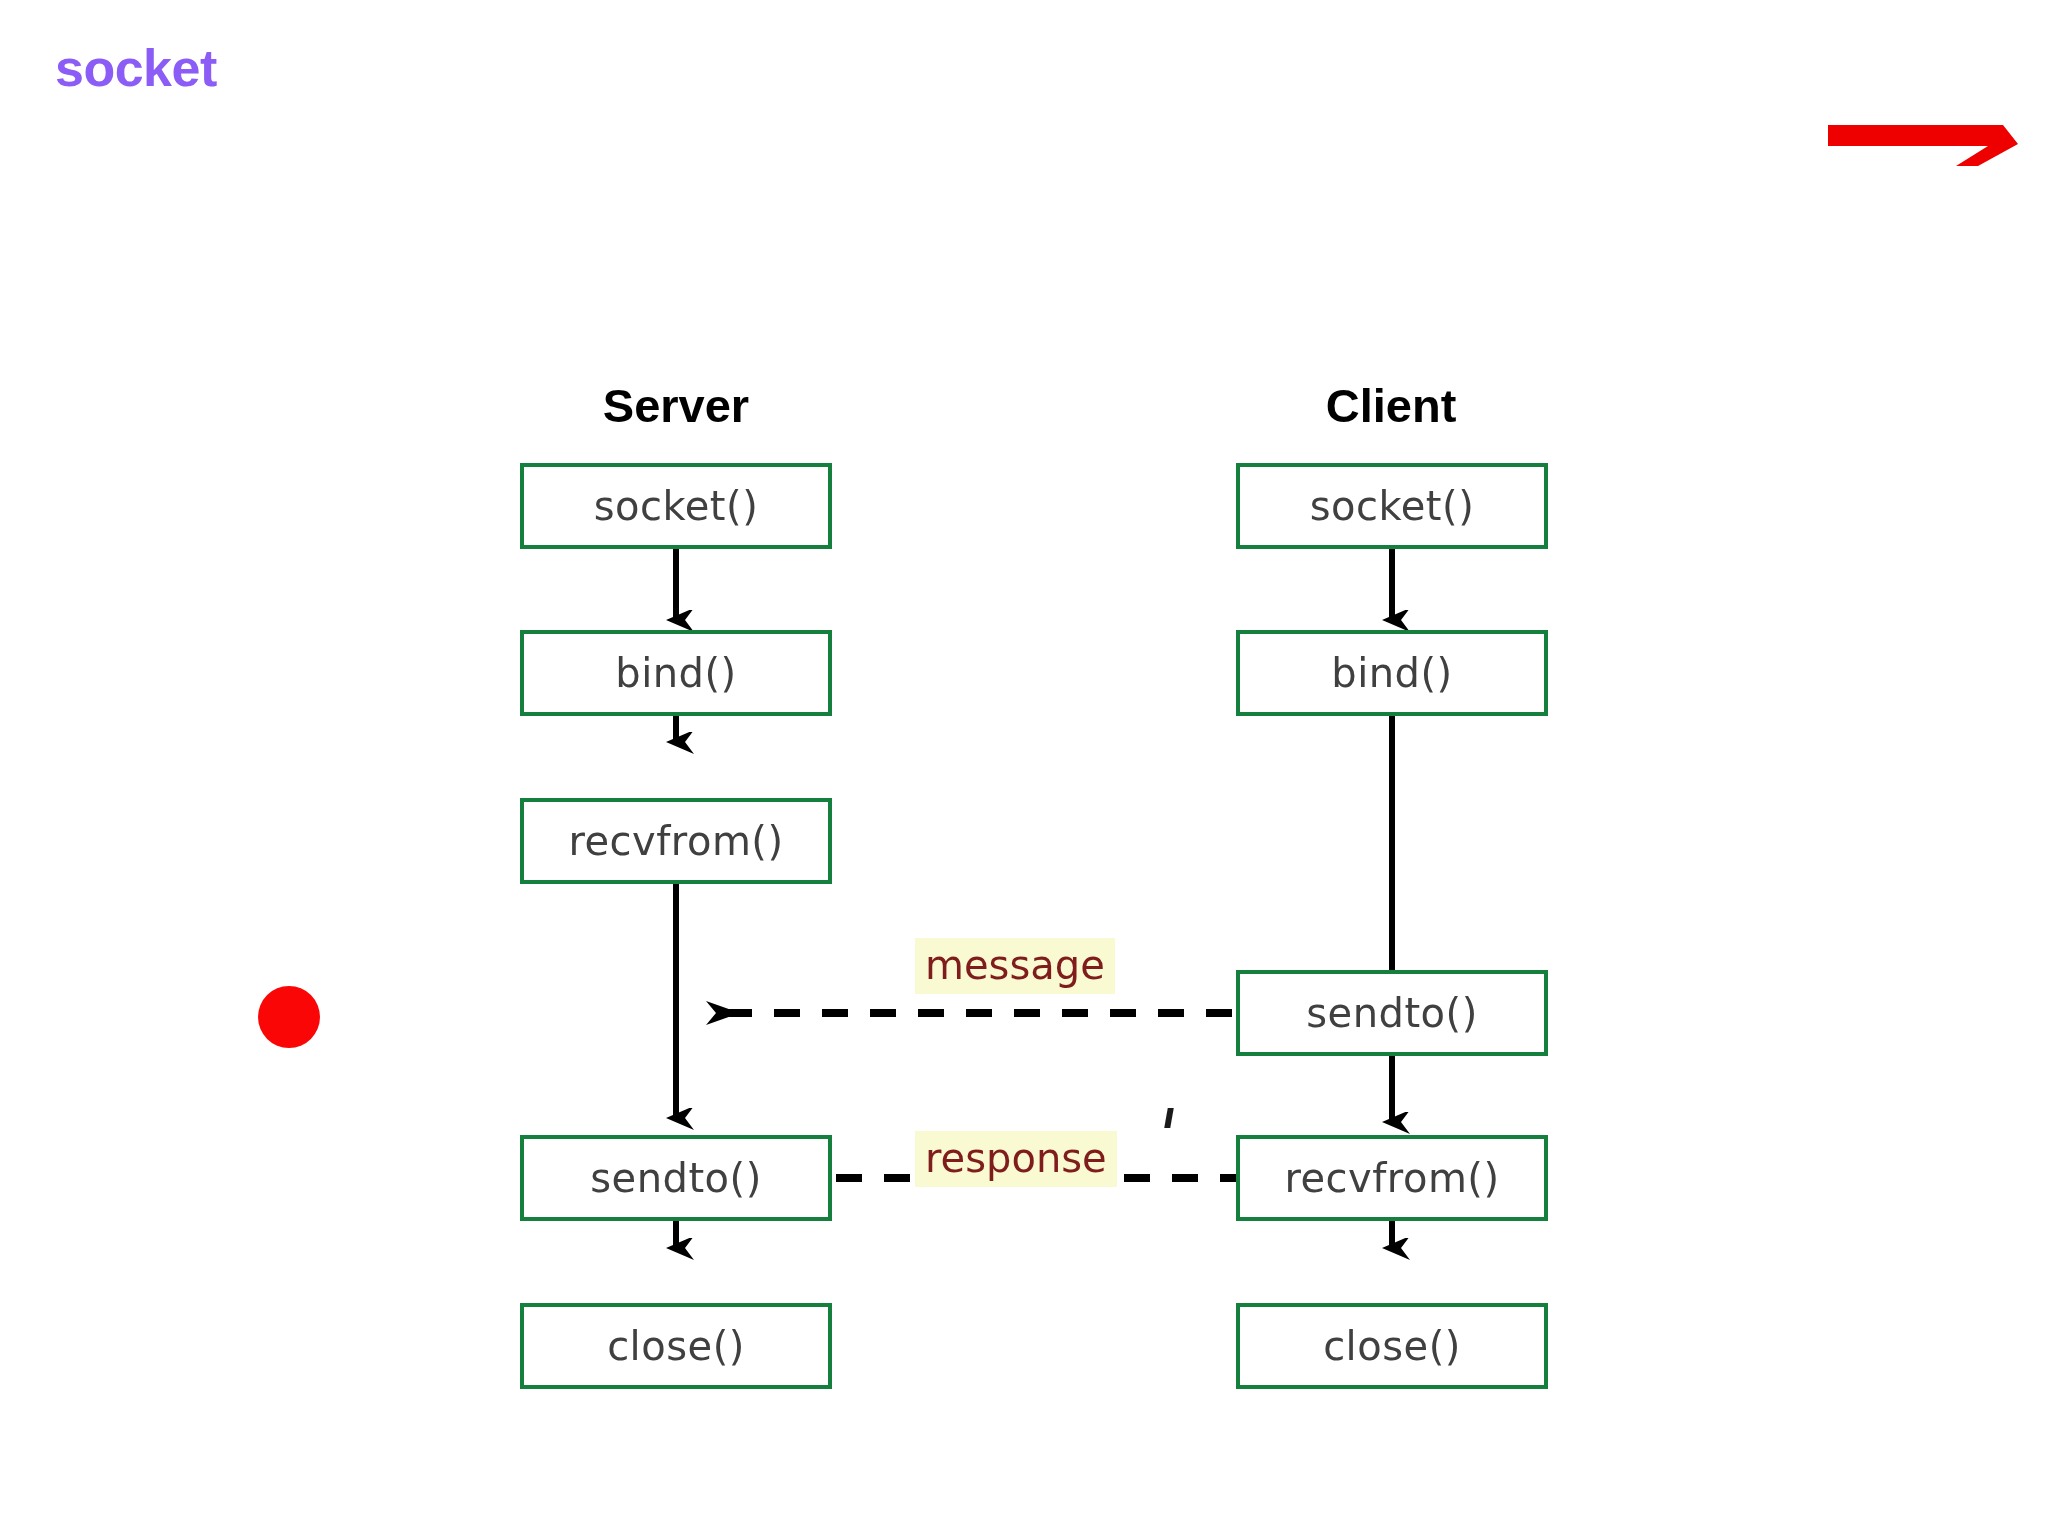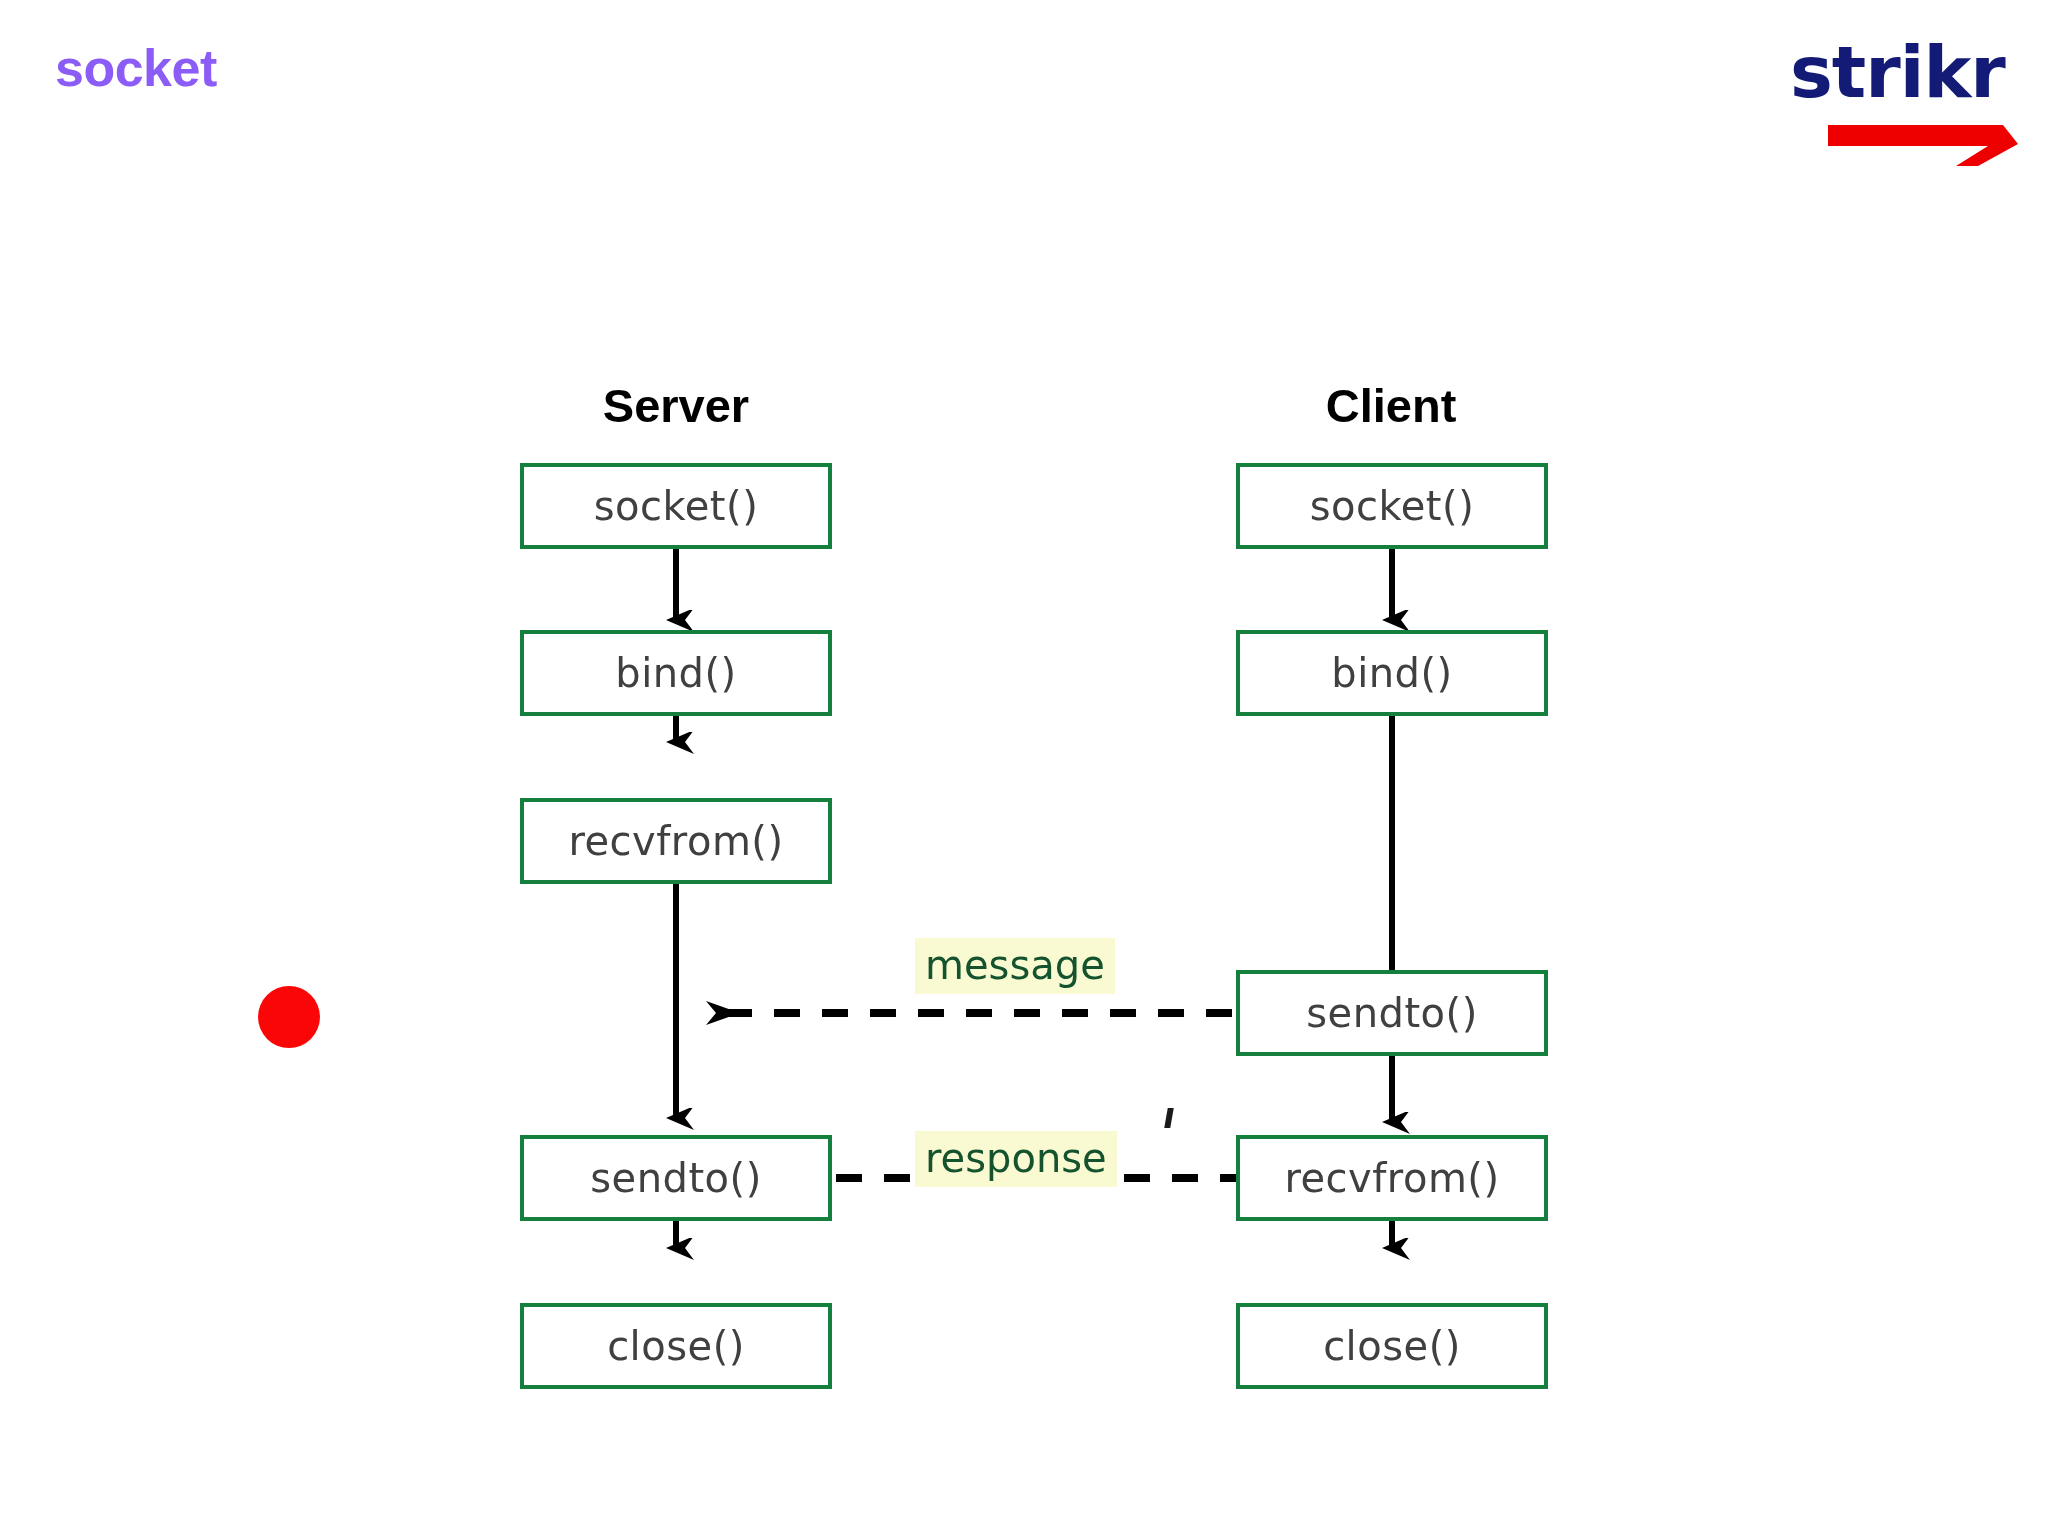--- a/index.html
+++ b/index.html
@@ -107,21 +107,21 @@
     height: 1535px;
     pointer-events: none;
   }
 
   
   .edge-label {
     position: absolute;
     background: #fafad2;
     font-family: "DejaVu Sans", sans-serif;
     font-size: 40px;
-    color: #14532d;
+    color: #7f1d1d;
     line-height: 1.25;
     padding: 2px 10px 4px 10px;
     white-space: nowrap;
     box-sizing: border-box;
   }
   #label-message  { left: 915px;  top: 938px;  }
   #label-response { left: 915px;  top: 1104px; margin-top: 27px; }
 
   
   #response-artifact {
@@ -144,21 +144,20 @@
     border-radius: 50%;
     background: #fb0606;
   }
 </style>
 </head>
 <body>
 
 <div id="slide-title">socket</div>
 
 <div id="brand-logo">
-  <div id="brand-wordmark">strikr</div>
   <svg id="brand-swoosh" viewBox="0 0 190 44">
     <polygon points="0,3 175,3 190,22 150,44 128,44 160,24 0,24" fill="#ee0000"></polygon>
   </svg>
 </div>
 
 <div id="diagram">
 
   <div class="column-header" id="header-server">Server</div>
   <div class="column-header" id="header-client">Client</div>
 

